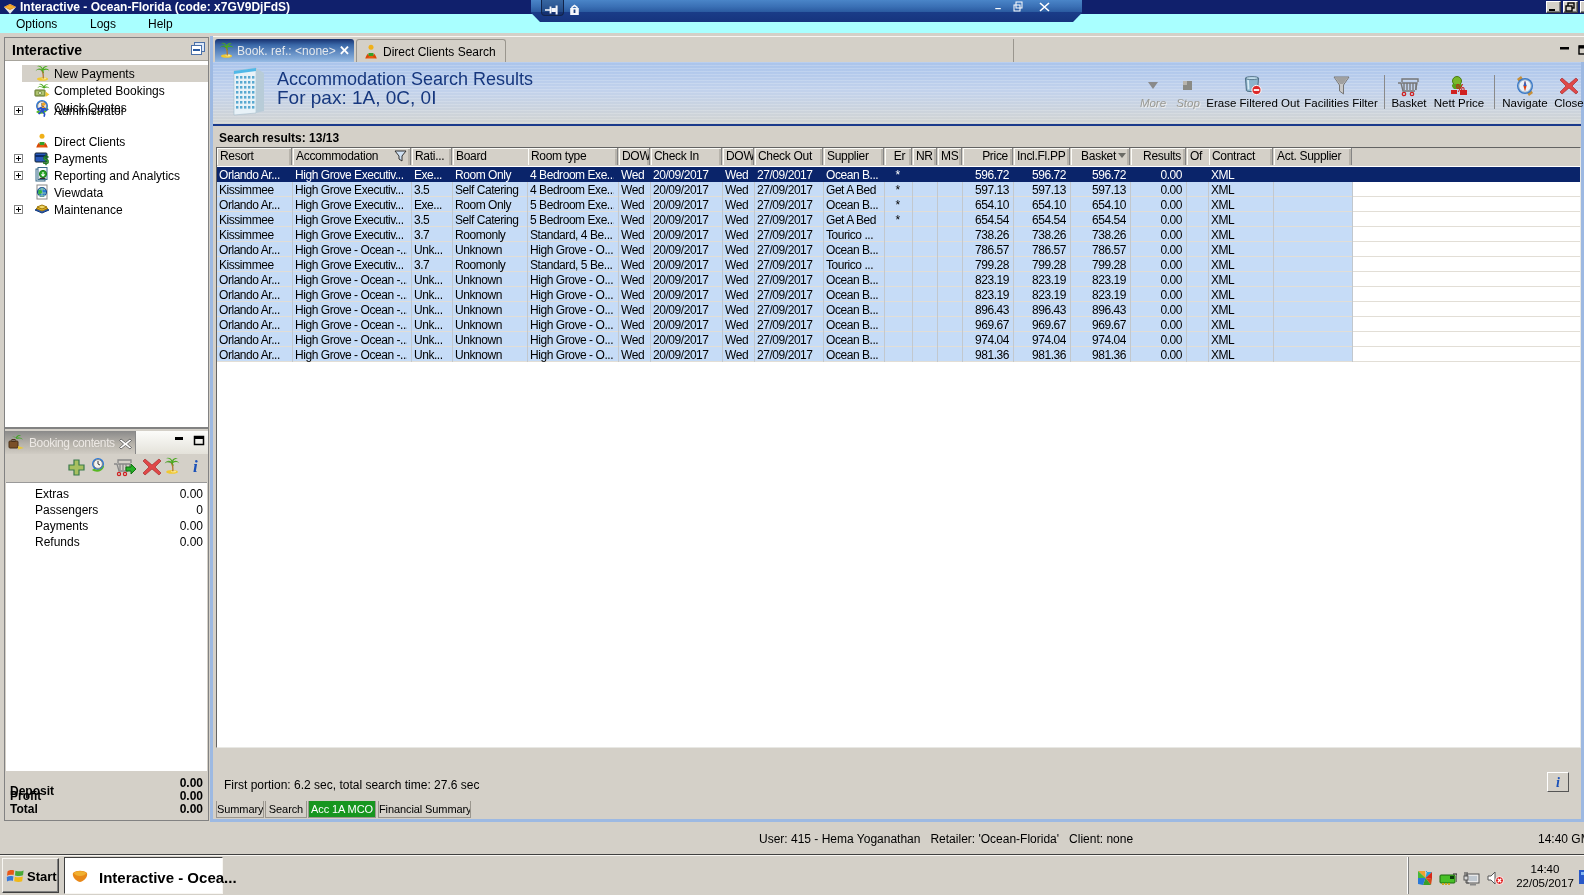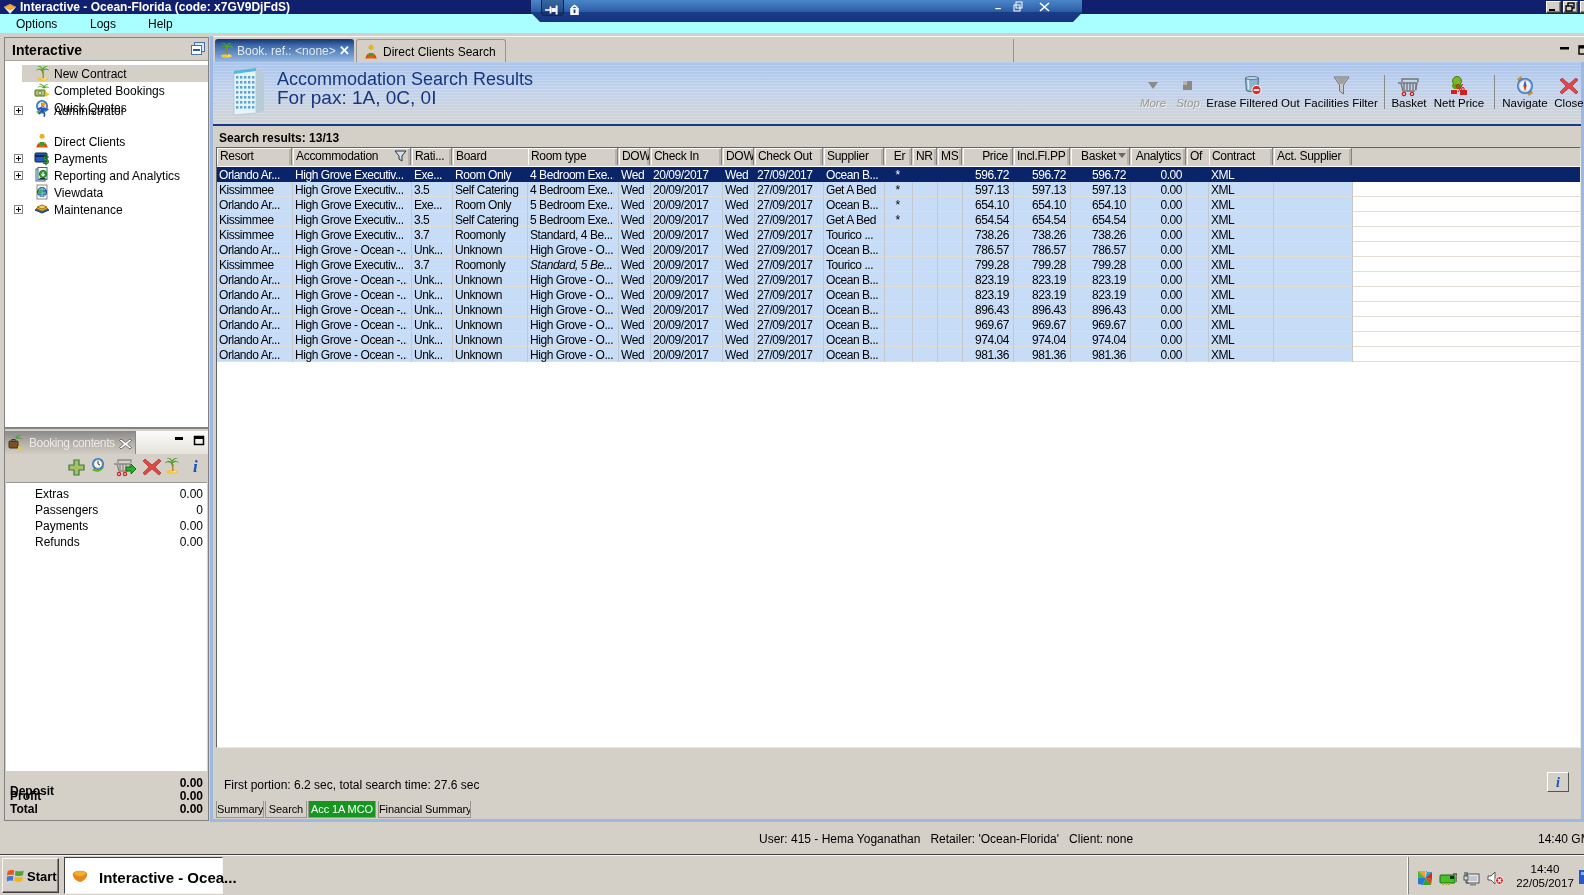--- a/index.html
+++ b/index.html
@@ -177,21 +177,21 @@
       <div class="abs" id="collapsebtn"></div>
     </div>
   <div class="titem tsel" style="top:27px;">
       <div class="ticon"><svg width="16" height="16" viewBox="0 0 16 16">
 <ellipse cx="8.5" cy="14" rx="5.5" ry="1.8" fill="#f0c830"></ellipse>
 <ellipse cx="10" cy="13.6" rx="2.5" ry="1" fill="#fbe68a"></ellipse>
 <path d="M8.6 13.5 C8.9 10 8.4 8 7.2 5.5 L8.8 5 C9.8 7.5 10 10.5 9.9 13.5 Z" fill="#b07830"></path>
 <path d="M7.8 5.5 C5.5 3.8 3 4.2 1.5 6.2 C3.2 2.8 6 3 8 4.4 C6.8 1.6 4.4 0.8 2.2 1.4 C5.2 -0.3 7.8 1.4 8.6 3.4 C9.4 1.2 12 0.2 14 1.4 C12 1.4 10.4 2.2 9.6 4.2 C11.6 2.8 14 3.4 15.4 5.8 C13.6 4.2 11 4.4 9.2 5.8 C10 7 10.2 8 10 8.6 C9 7.4 8.4 6.6 7.8 5.5 Z" fill="#4aaa1e"></path>
 <path d="M7.8 5.5 C5.5 3.8 3 4.2 1.5 6.2 C3.4 4.2 5.8 4.6 8 6 Z" fill="#2e7e12"></path>
 </svg></div>
-      <div class="tlabel">New Contract</div>
+      <div class="tlabel">New Payments</div>
     </div>
 <div class="titem" style="top:44px;">
       <div class="ticon"><svg width="16" height="16" viewBox="0 0 16 16">
 <path d="M9 6 C7 4.5 4.5 4.8 3 6.5 C4.5 3.8 7 4 9 5.2 C8 2.8 6 2 4 2.5 C6.5 1 9 2.4 9.8 4.2 C10.6 2.4 12.8 1.6 14.5 2.6 C12.8 2.6 11.4 3.4 10.8 5 C12.6 4 14.6 4.6 15.6 6.6 C14 5.2 11.8 5.4 10.2 6.6 Z" fill="#4aaa1e"></path>
 <rect x="1" y="8" width="10" height="6" rx="0.5" fill="#b8cc7a" stroke="#55691f"></rect>
 <rect x="1.8" y="8.8" width="8.4" height="4.4" fill="none" stroke="#7e9440" stroke-width="0.7"></rect>
 <ellipse cx="6" cy="11" rx="1.8" ry="1.5" fill="#e4eec8" stroke="#55691f" stroke-width="0.6"></ellipse>
 <path d="M11.5 9.5 L15.5 12.5 L11.5 15 Z" fill="#f0c830"></path>
 </svg></div>
       <div class="tlabel">Completed Bookings</div>
@@ -589,21 +589,21 @@
           <div class="tc r" style="left:797px;width:52px;">786.57</div>
           <div class="tc r" style="left:854px;width:55px;">786.57</div>
           <div class="tc r" style="left:914px;width:51px;">0.00</div>
           <div class="tc" style="left:992px;width:60px;">XML</div>
         </div>
 <div class="trow" style="top:109px;">
           <div class="tc" style="left:0px;width:71px;">Kissimmee</div>
           <div class="tc" style="left:76px;width:114px;">High Grove Executiv...</div>
           <div class="tc" style="left:195px;width:36px;">3.7</div>
           <div class="tc" style="left:236px;width:70px;">Roomonly</div>
-          <div class="tc" style="left:311px;width:86px;font-style:italic;">Standard, 5 Be...</div>
+          <div class="tc" style="left:311px;width:86px;">Standard, 5 Be...</div>
           <div class="tc" style="left:402px;width:27px;">Wed</div>
           <div class="tc" style="left:434px;width:67px;">20/09/2017</div>
           <div class="tc" style="left:506px;width:27px;">Wed</div>
           <div class="tc" style="left:538px;width:64px;">27/09/2017</div>
           <div class="tc" style="left:607px;width:56px;">Tourico ...</div>
           <div class="tc r" style="left:746px;width:46px;">799.28</div>
           <div class="tc r" style="left:797px;width:52px;">799.28</div>
           <div class="tc r" style="left:854px;width:55px;">799.28</div>
           <div class="tc r" style="left:914px;width:51px;">0.00</div>
           <div class="tc" style="left:992px;width:60px;">XML</div>
@@ -745,21 +745,21 @@
 <div class="hc" style="left:538px;width:68px;">Check Out</div>
 <div class="hc" style="left:607px;width:60px;">Supplier</div>
 <div class="hc c" style="left:668px;width:27px;">Er</div>
 <div class="hc" style="left:696px;width:24px;">NR</div>
 <div class="hc" style="left:721px;width:24px;">MS</div>
 <div class="hc r" style="left:746px;width:50px;">Price</div>
 <div class="hc r" style="left:797px;width:56px;">Incl.Fl.PP</div>
 <div class="hc r" style="left:854px;width:59px;">Basket<svg class="sortarr" width="9" height="9" viewBox="0 0 9 9">
             <path d="M0 2 H8 L4 7 Z" fill="#6b6b66"></path>
           </svg></div>
-<div class="hc r" style="left:914px;width:55px;">Analytics</div>
+<div class="hc r" style="left:914px;width:55px;">Results</div>
 <div class="hc" style="left:970px;width:40px;">Of</div>
 <div class="hc" style="left:992px;width:64px;">Contract</div>
 <div class="hc" style="left:1057px;width:78px;">Act. Supplier</div>
     </div>
   </div>
 
   <div class="abs" id="firstportion">First portion: 6.2 sec, total search time: 27.6 sec</div>
   <div class="abs" id="ibtn"><i>i</i></div>
   <div class="abs" id="btabs">
     <div class="btab" style="left:0px; width:48px;">Summary</div>

